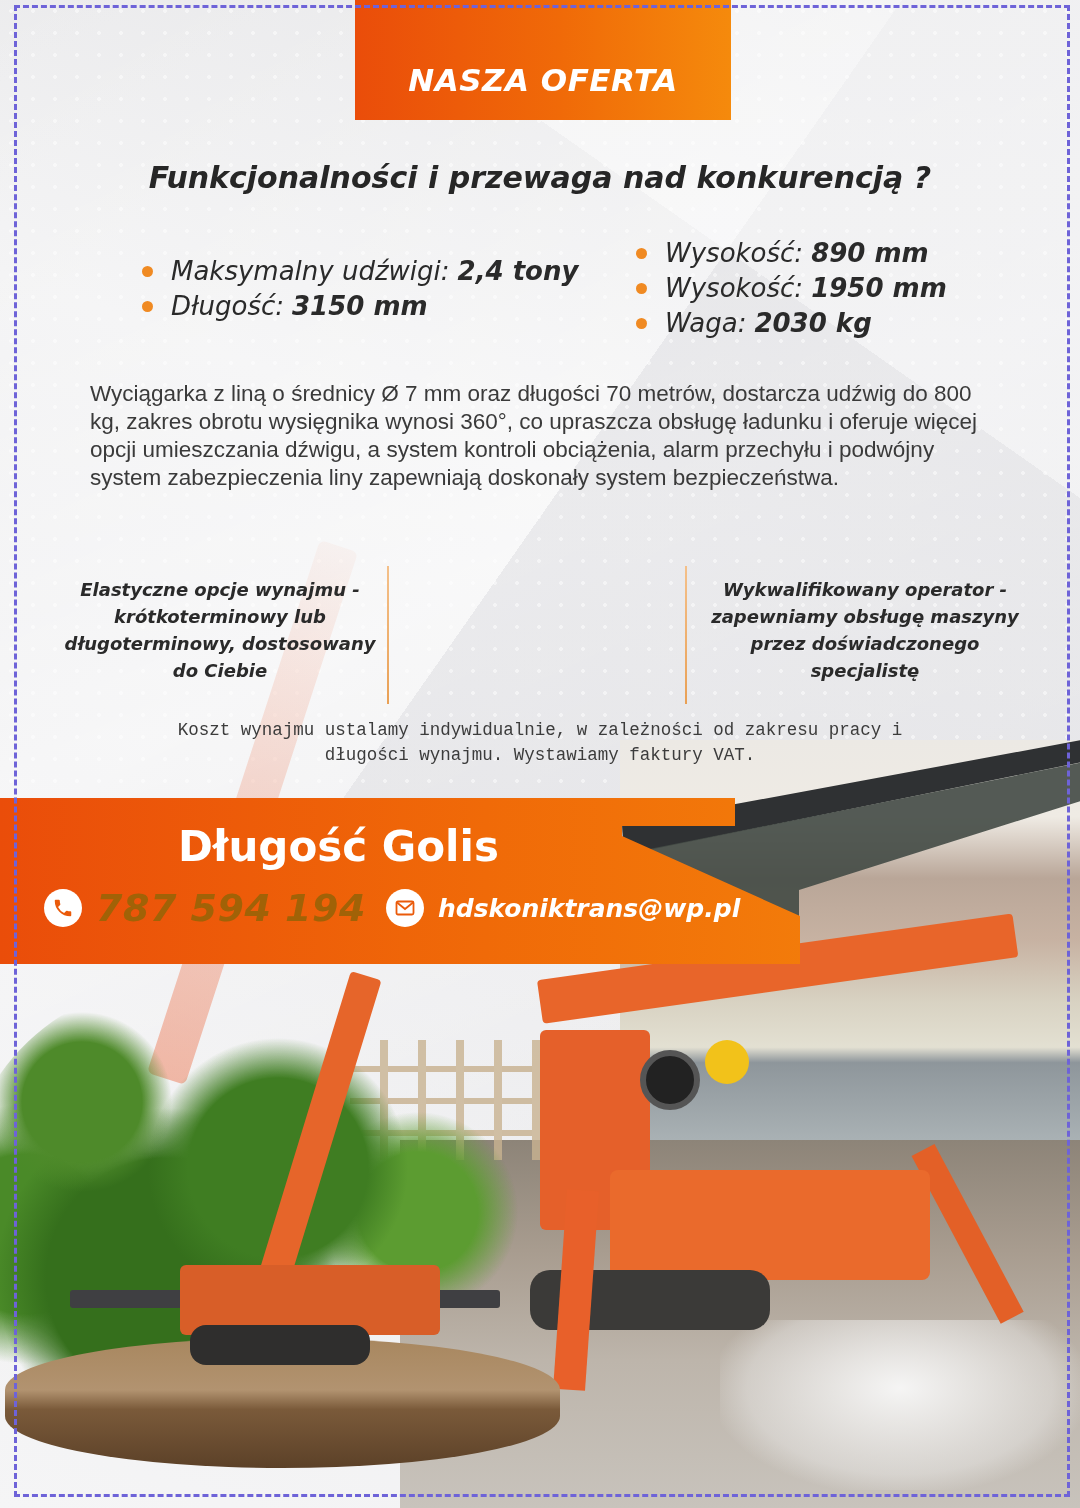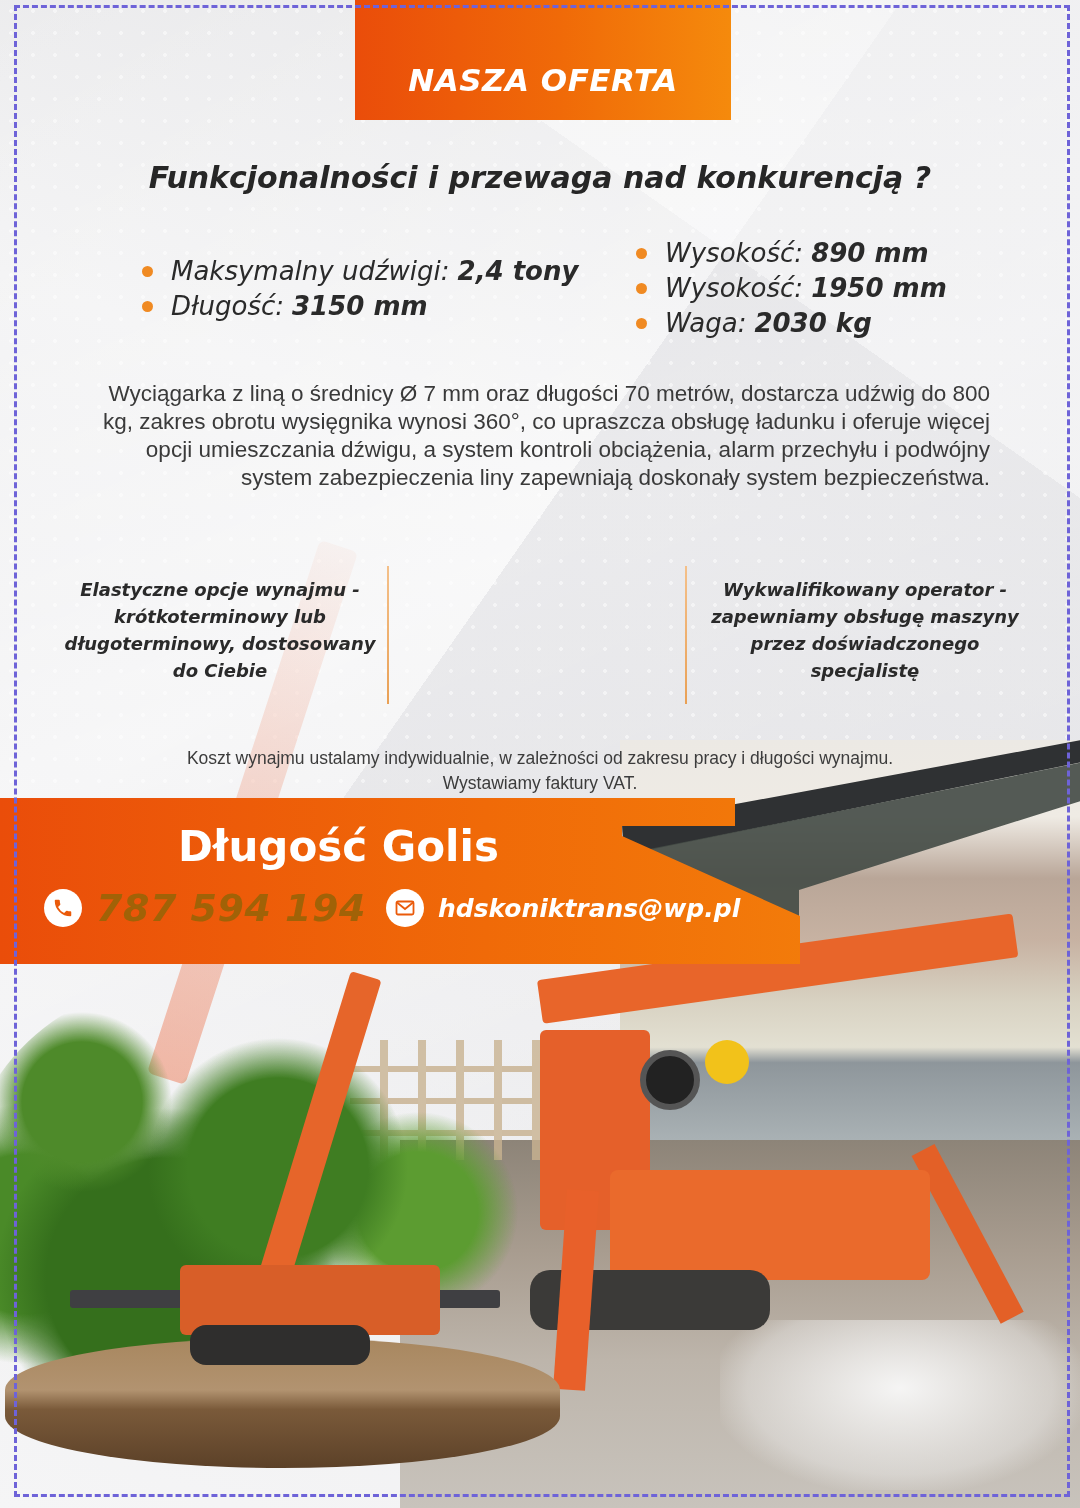--- a/index.html
+++ b/index.html
@@ -71,42 +71,42 @@
     }
     .specs li .dot {
       width: 11px; height: 11px; border-radius: 50%; background: #f08a22;
       margin-right: 18px; flex: 0 0 auto;
     }
     .specs li b { font-weight: bold; margin-left: 8px; }
     .specs-left { left: 142px; top: 254px; }
     .specs-right { left: 636px; top: 236px; }
 
     .desc {
-      position: absolute; left: 90px; width: 900px; top: 380px; text-align: right;
+      position: absolute; left: 90px; width: 900px; top: 380px; text-align: left;
       font-family: "Liberation Sans", sans-serif; font-size: 22.5px; line-height: 28px;
       color: #3a3a3a; z-index: 5;
     }
 
     .features { position: absolute; top: 566px; left: 55px; width: 990px; height: 140px; z-index: 5; }
     .feature {
       position: absolute; text-align: center;
       font-family: "DejaVu Sans", sans-serif; font-weight: bold; font-style: italic;
       font-size: 18px; line-height: 27px; color: #2a2a2a;
     }
     .feature.f1 { left: 0; width: 330px; top: 10px; }
     .feature.f2 { left: 345px; width: 280px; top: 24px; }
     .feature.f3 { left: 645px; width: 330px; top: 10px; }
     .vsep { position: absolute; top: 0; width: 2px; height: 138px; background: linear-gradient(180deg, #f4c08a, #e9a055); }
     .vsep.s1 { left: 332px; }
     .vsep.s2 { left: 630px; }
 
     .note {
       position: absolute; left: 150px; width: 780px; top: 718px; text-align: center;
-      font-family: Liberation Sans, sans-serif; font-size: 17.5px; line-height: 25px;
-      color: #3c3c3c; z-index: 5; margin-top: 28px;
+      font-family: Liberation Mono, monospace; font-size: 17.5px; line-height: 25px;
+      color: #3c3c3c; z-index: 5;
     }
 
     
     .photo-area { position: absolute; left: 0; top: 740px; width: 1080px; height: 768px; z-index: 2; overflow: hidden; }
     .building {
       position: absolute; left: 620px; top: 0; width: 460px; height: 768px;
       background: linear-gradient(180deg, #ece9e4 0%, #efebe4 10%, #b9a698 18%, #c7b2a2 26%, #d8d2c2 34%, #e3e0d2 40%, #8e969b 42%, #a9b1b4 52%, #9aa0a1 56%, #c3aa9a 58%, #b28e7c 68%, #cbbdb0 80%, #b7aea6 100%);
     }
     .roof-eave {
       position: absolute; left: 622px; top: 0; width: 460px; height: 240px;

